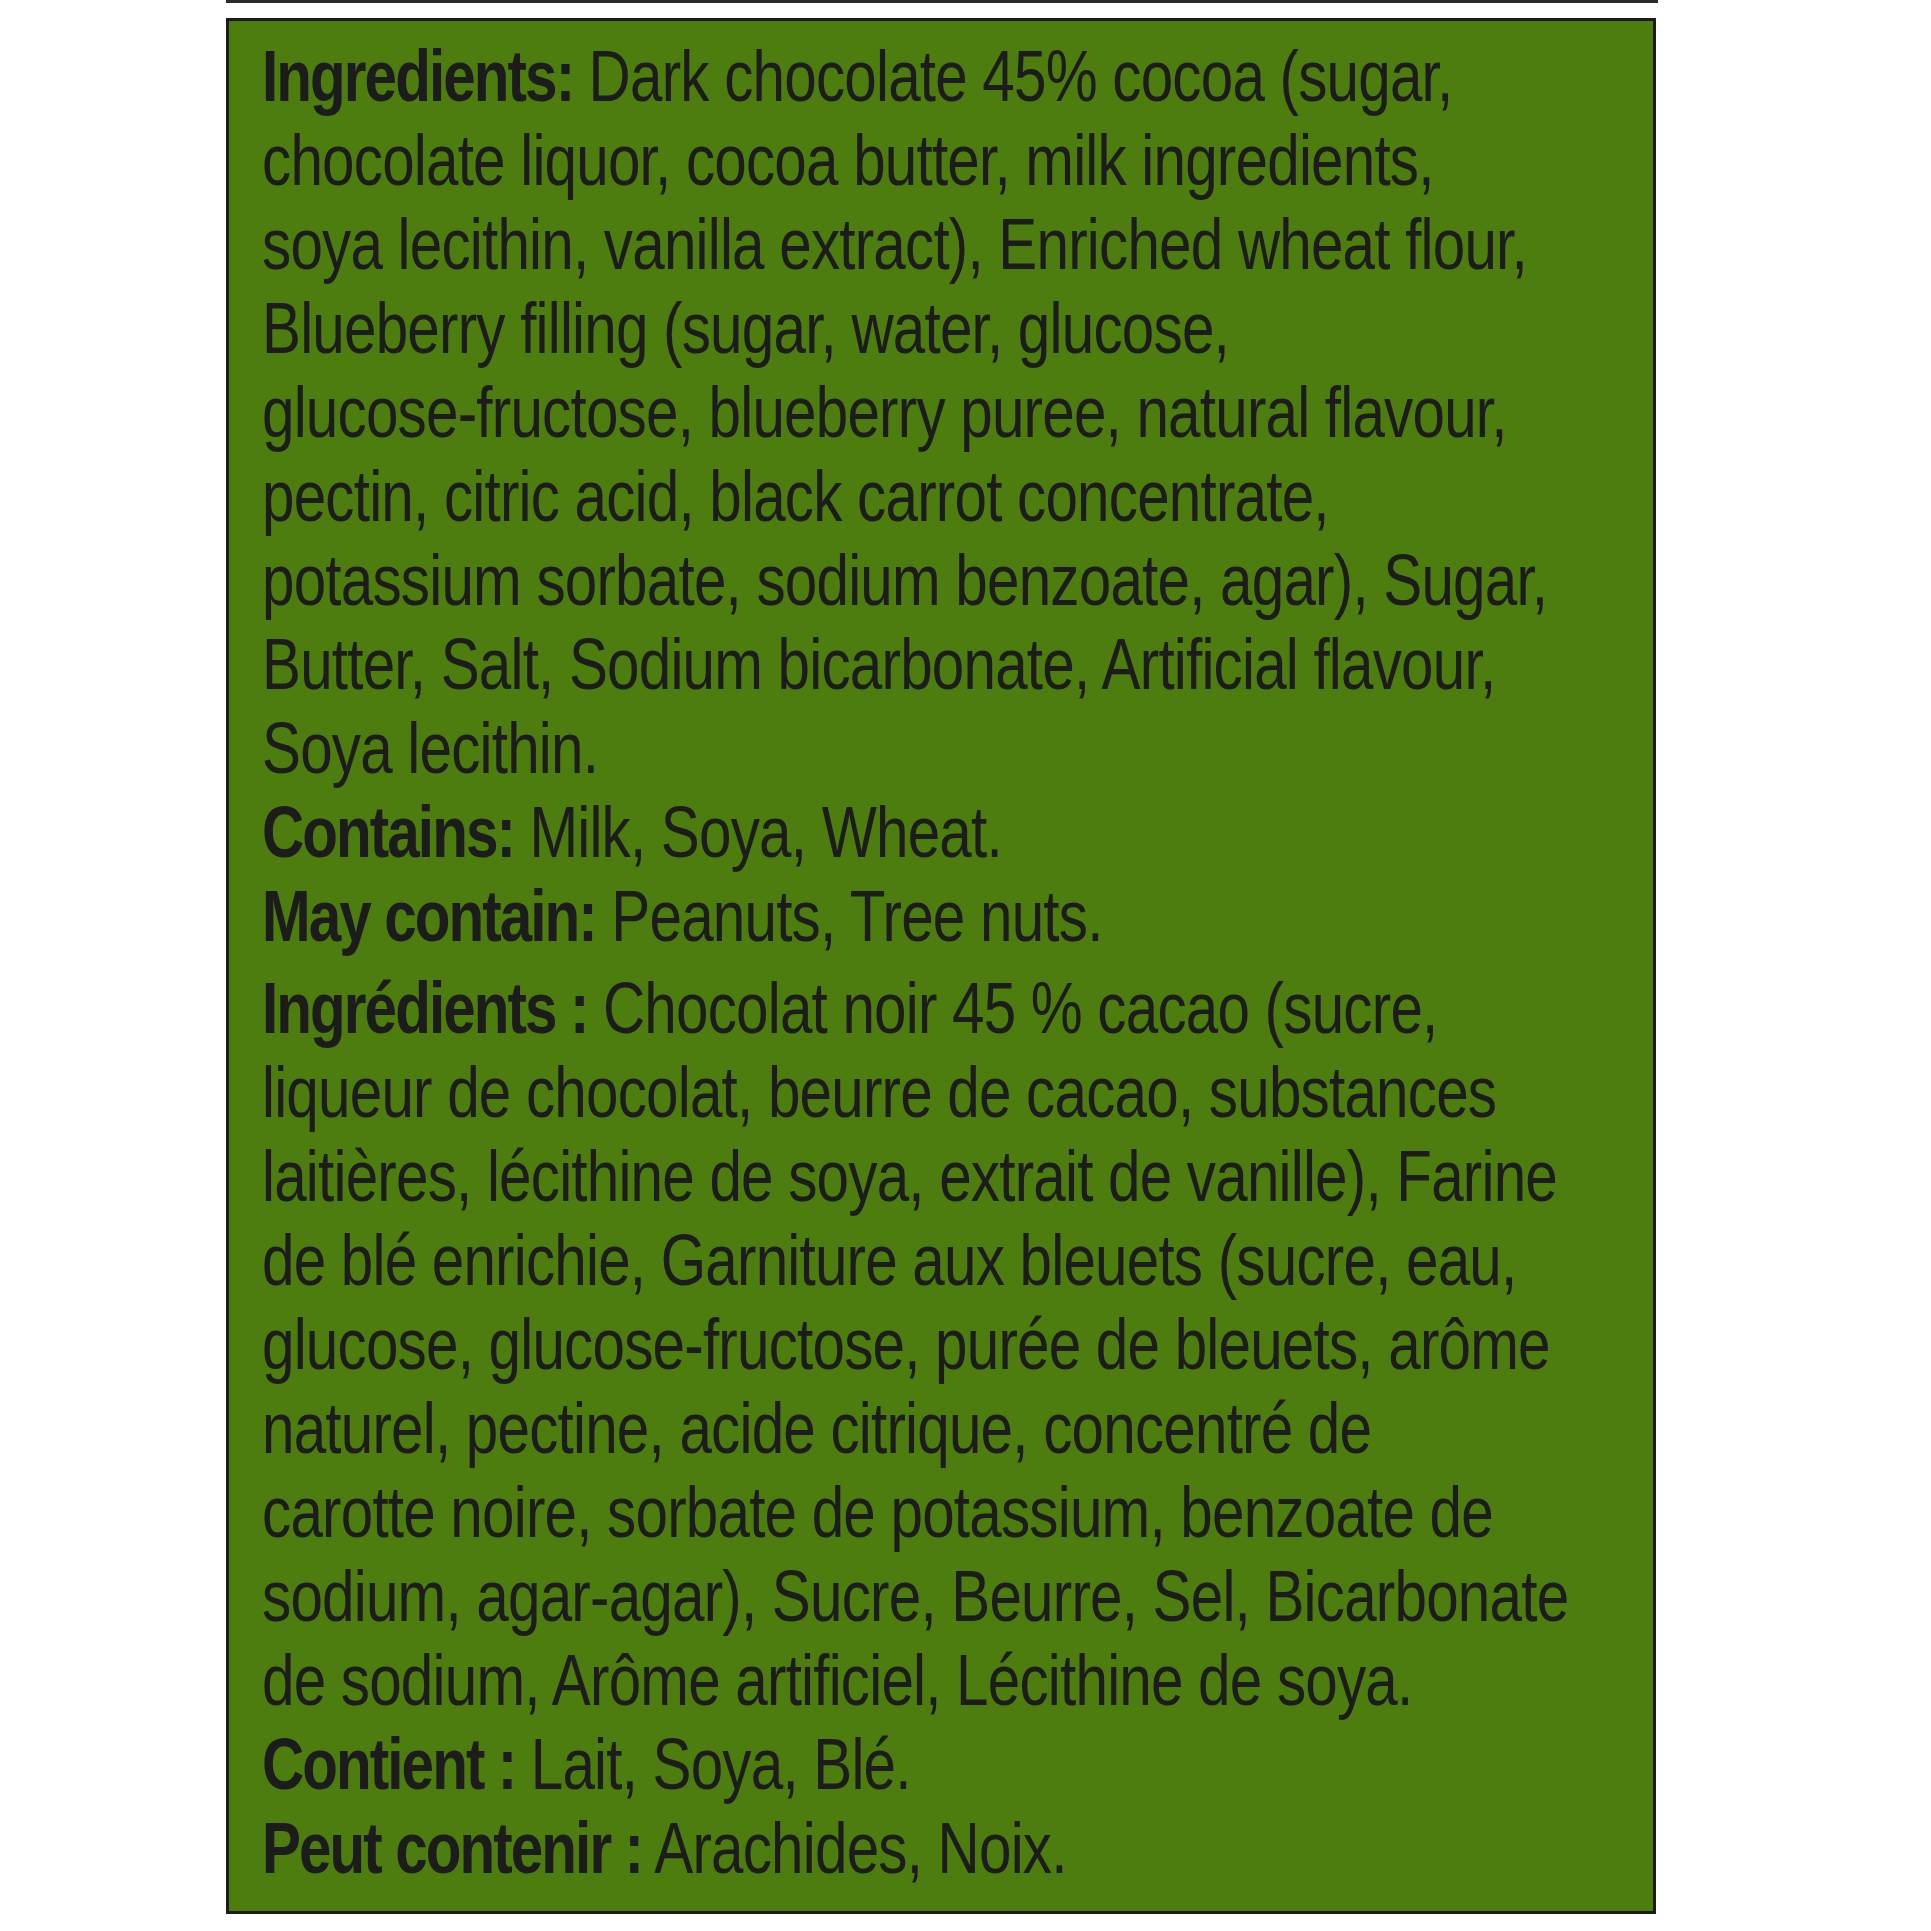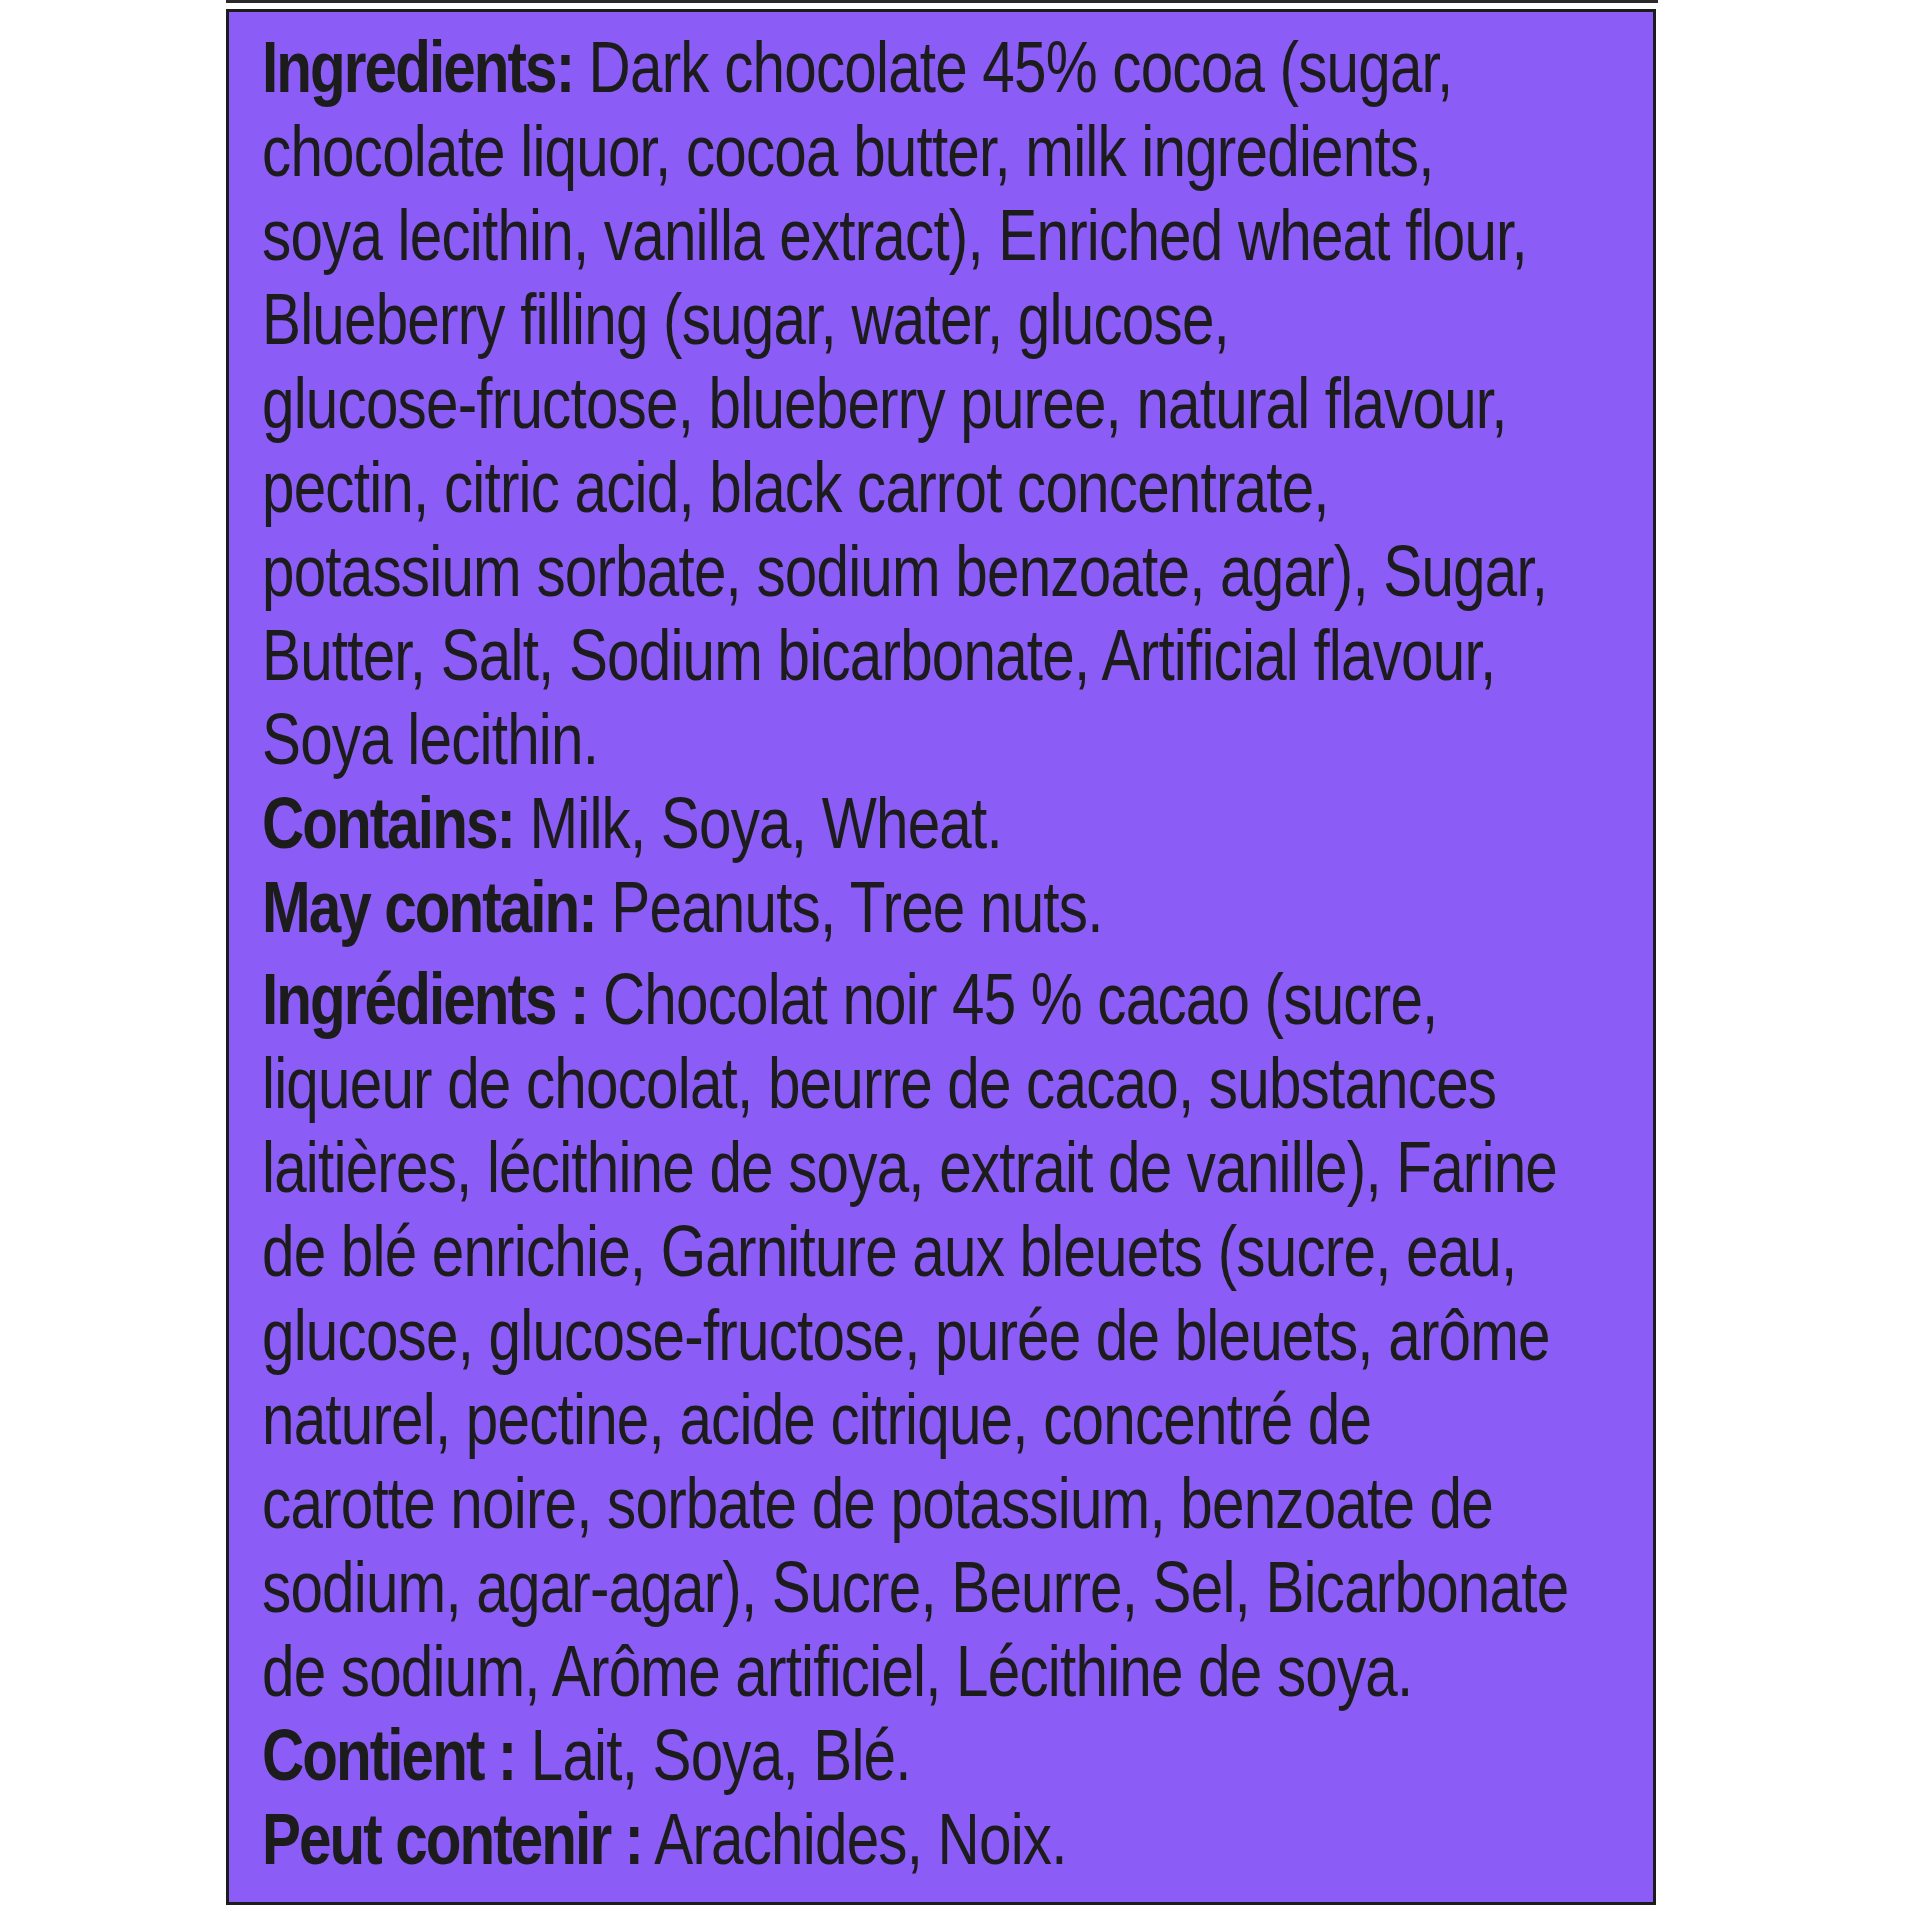--- a/index.html
+++ b/index.html
@@ -17,26 +17,26 @@
     position: absolute;
     left: 226px;
     top: 0px;
     width: 1432px;
     height: 2.9px;
     background: #2a2a2a;
   }
   .label-box {
     position: absolute;
     left: 226px;
-    top: 9px;
+    top: 18px;
     width: 1424px;
     height: 1890px;
     border: 3.9px solid #1c1c1c;
     box-sizing: content-box;
-    background: #8b5cf6;
+    background: #4d7c0f;
   }
   .text-block {
     position: absolute;
     left: 33px;
     font-family: "Liberation Sans", sans-serif;
     color: #1c1c1c;
     font-size: 73px;
     line-height: 84px;
     letter-spacing: -1px;
     white-space: nowrap;

